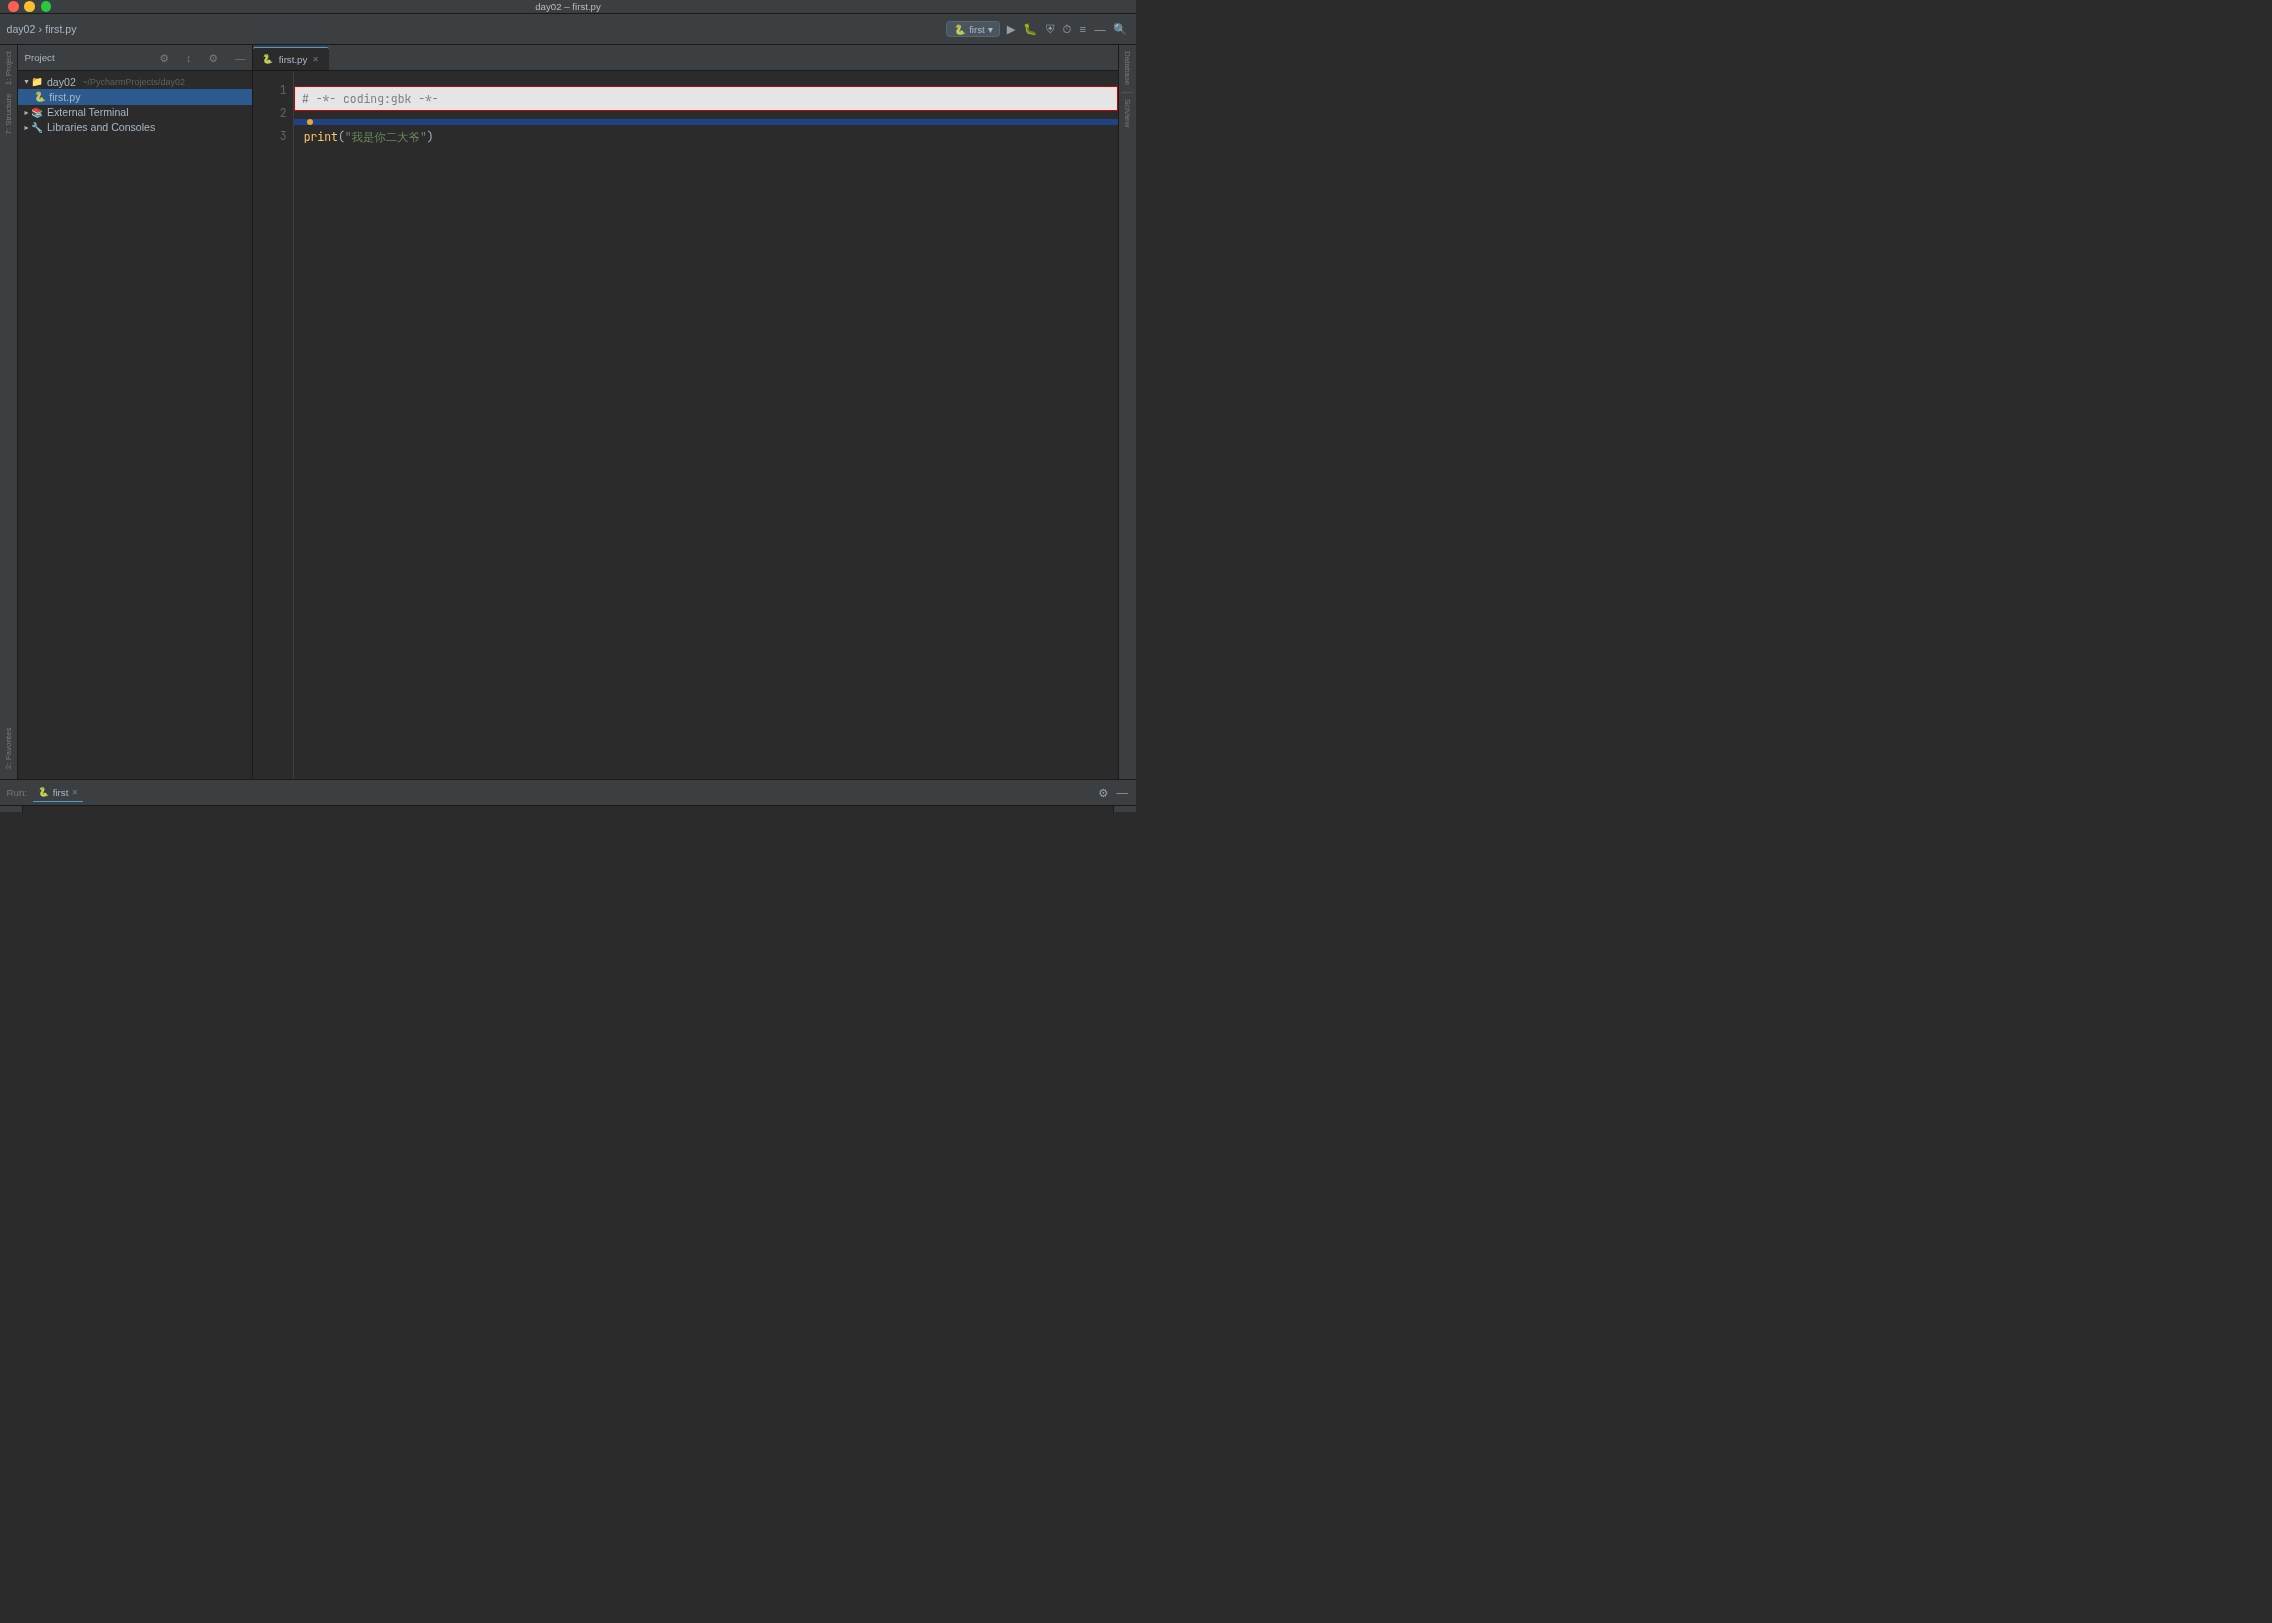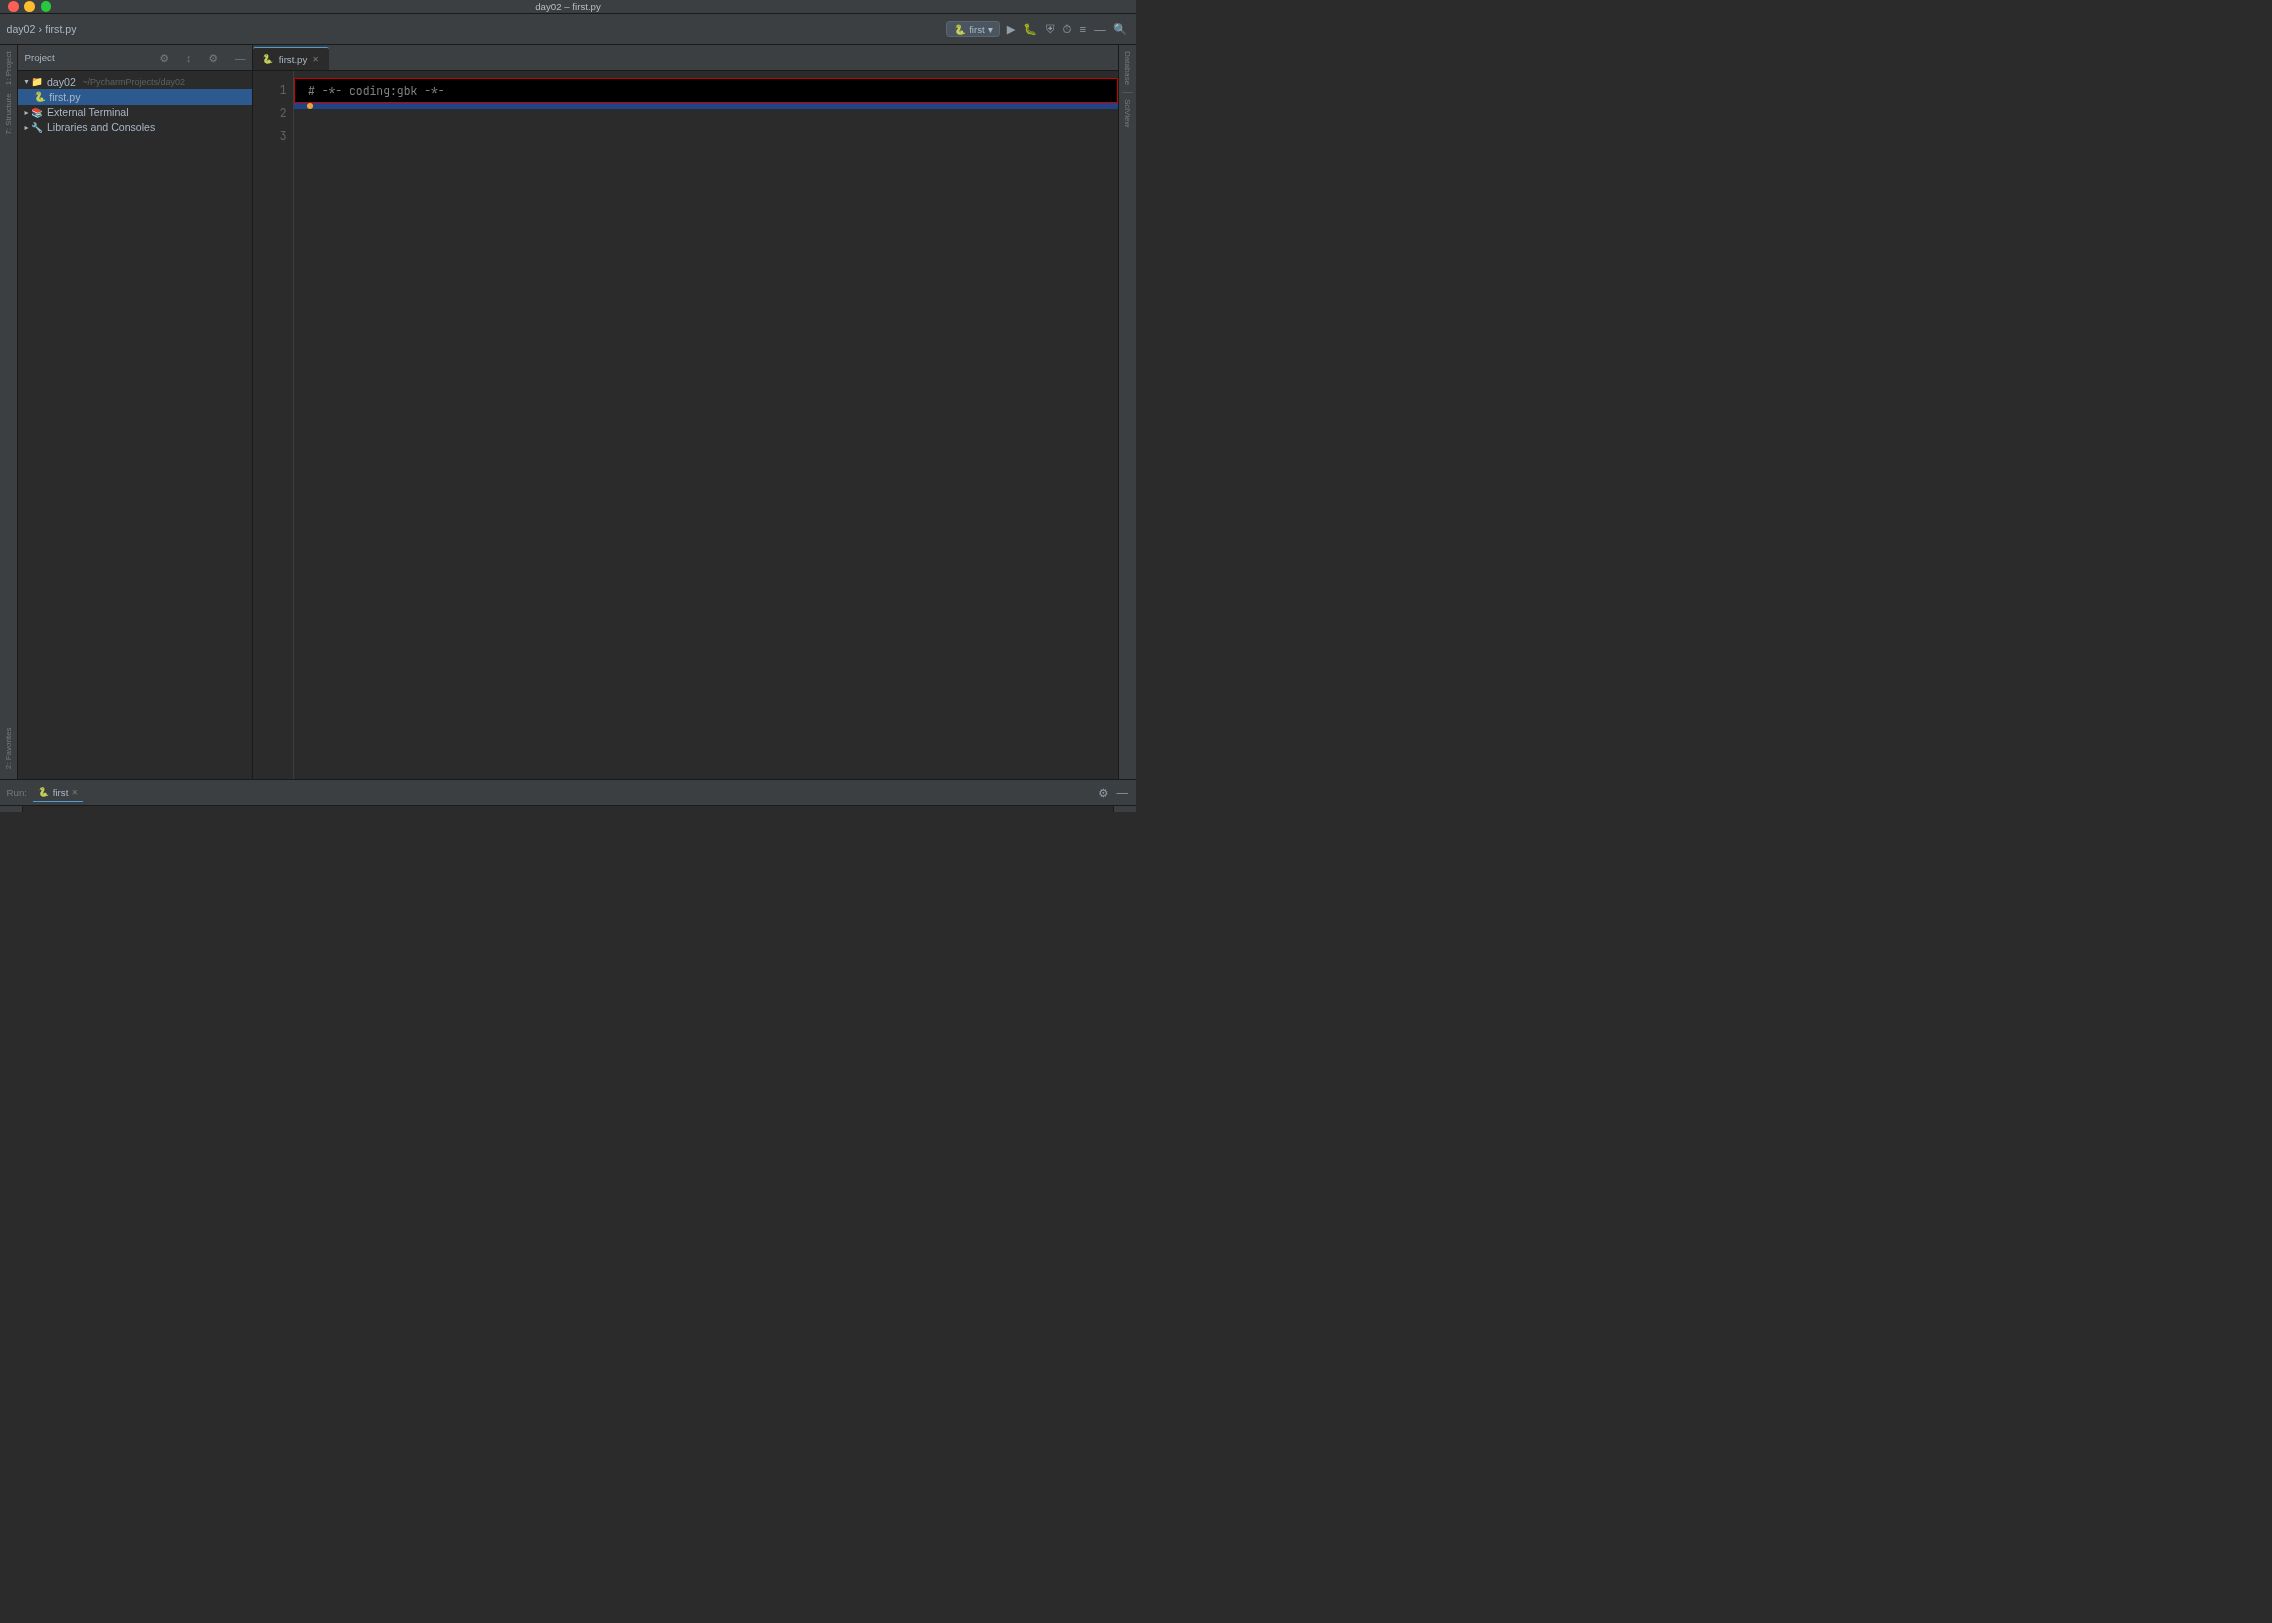--- a/index.html
+++ b/index.html
@@ -215,24 +215,24 @@
       font-family: 'JetBrains Mono', 'Courier New', monospace;
       font-size: 11.4px;
       line-height: 23px;
     }
     .code-line {
       display: flex;
       align-items: center;
       white-space: pre;
     }
     .code-line.highlighted {
-      background: #000000;
+      background: #e5e5e5;
       border: 1.6px solid #cc0000;
-      margin: 0 -9.7px;
-      padding: 0 13px;
+      margin: 8px -9.7px;
+      padding: 0 7px;
     }
     .code-line.line2-bg {
       background: #214283;
       margin: 0 -9.7px;
       padding: 0 9.7px;
     }
     .c-comment { color: #808080; }
     .c-function { color: #ffc66d; }
     .c-string { color: #6a8759; }
     .c-paren { color: #a9b7c6; }
@@ -478,20 +478,26 @@
       <div class="code-area">
 
         <div class="code-line highlighted">
           <span class="c-comment"># -*- coding:gbk -*-</span>
         </div>
 
         <div class="code-line line2-bg">
           <span class="orange-dot"></span>
         </div>
 
+        <div class="code-line">
+          <span class="c-function">print</span>
+          <span class="c-paren">(</span>
+          <span class="c-string">"我是你二大爷"</span>
+          <span class="c-paren">)</span>
+        </div>
       </div>
     </div>
   </div>
 
   <div class="right-strip">
     <div class="right-strip-label">Database</div>
     <div class="right-strip-divider"></div>
     <div class="right-strip-label">SciView</div>
   </div>
 </div>

